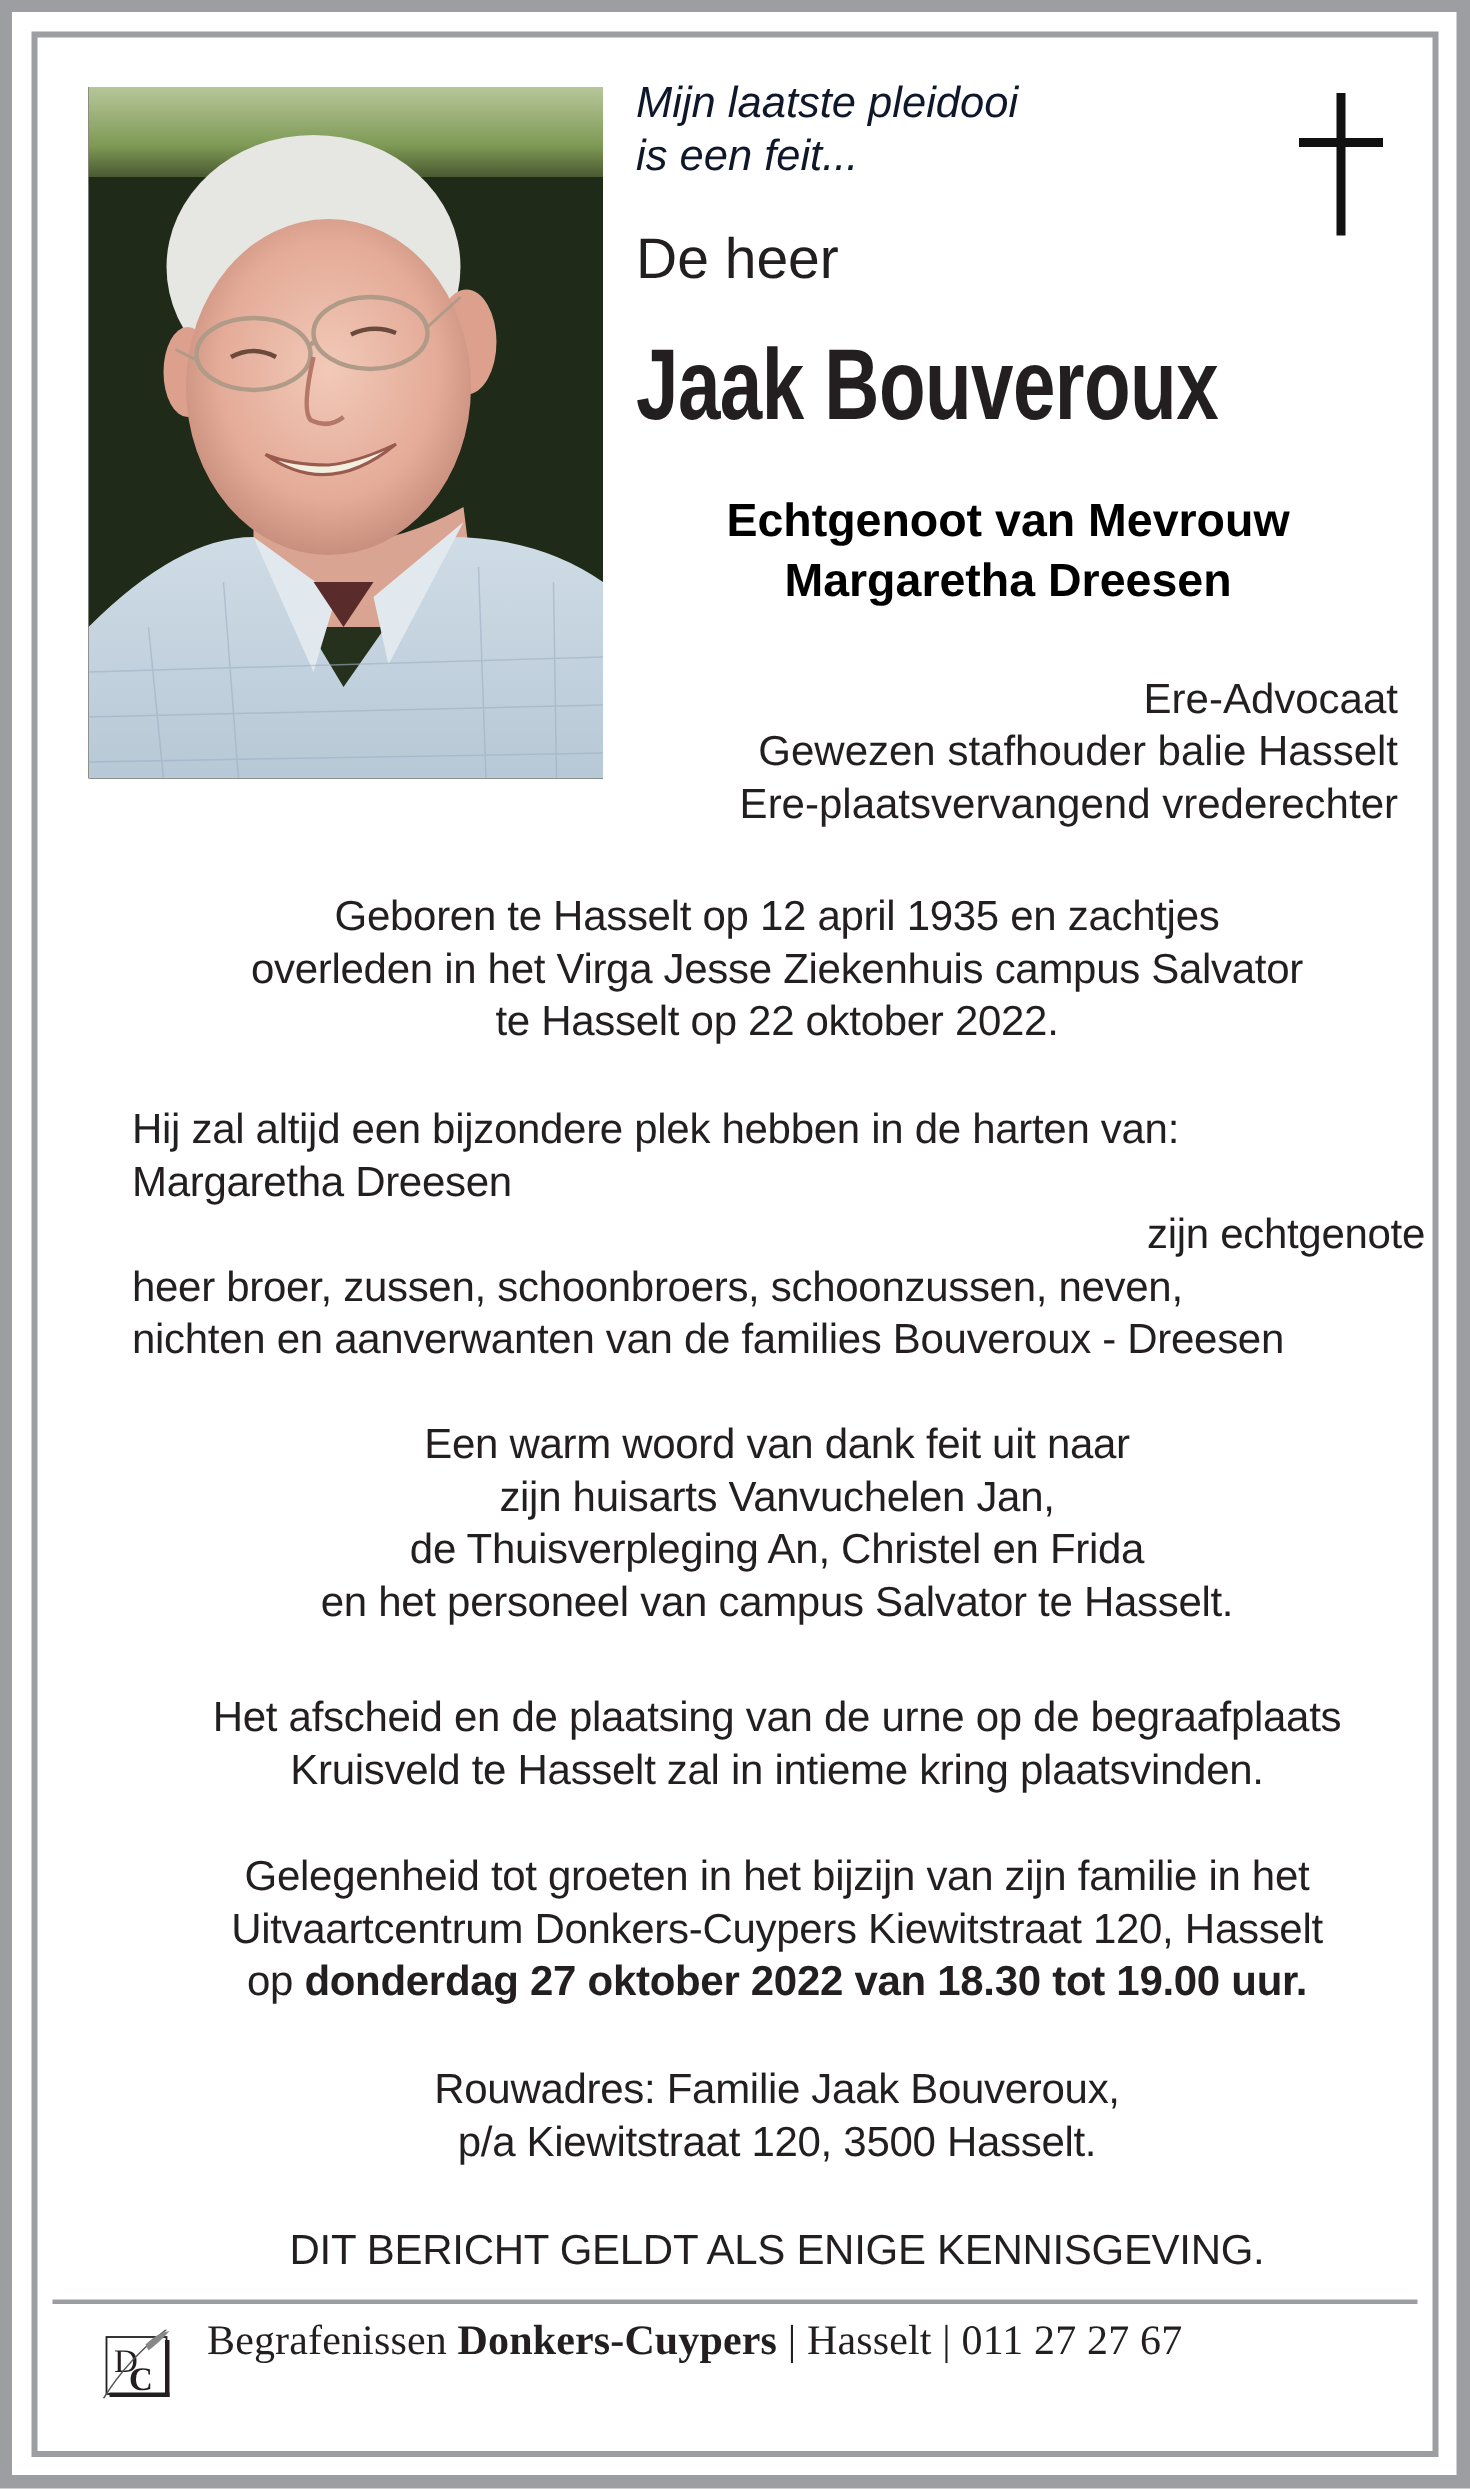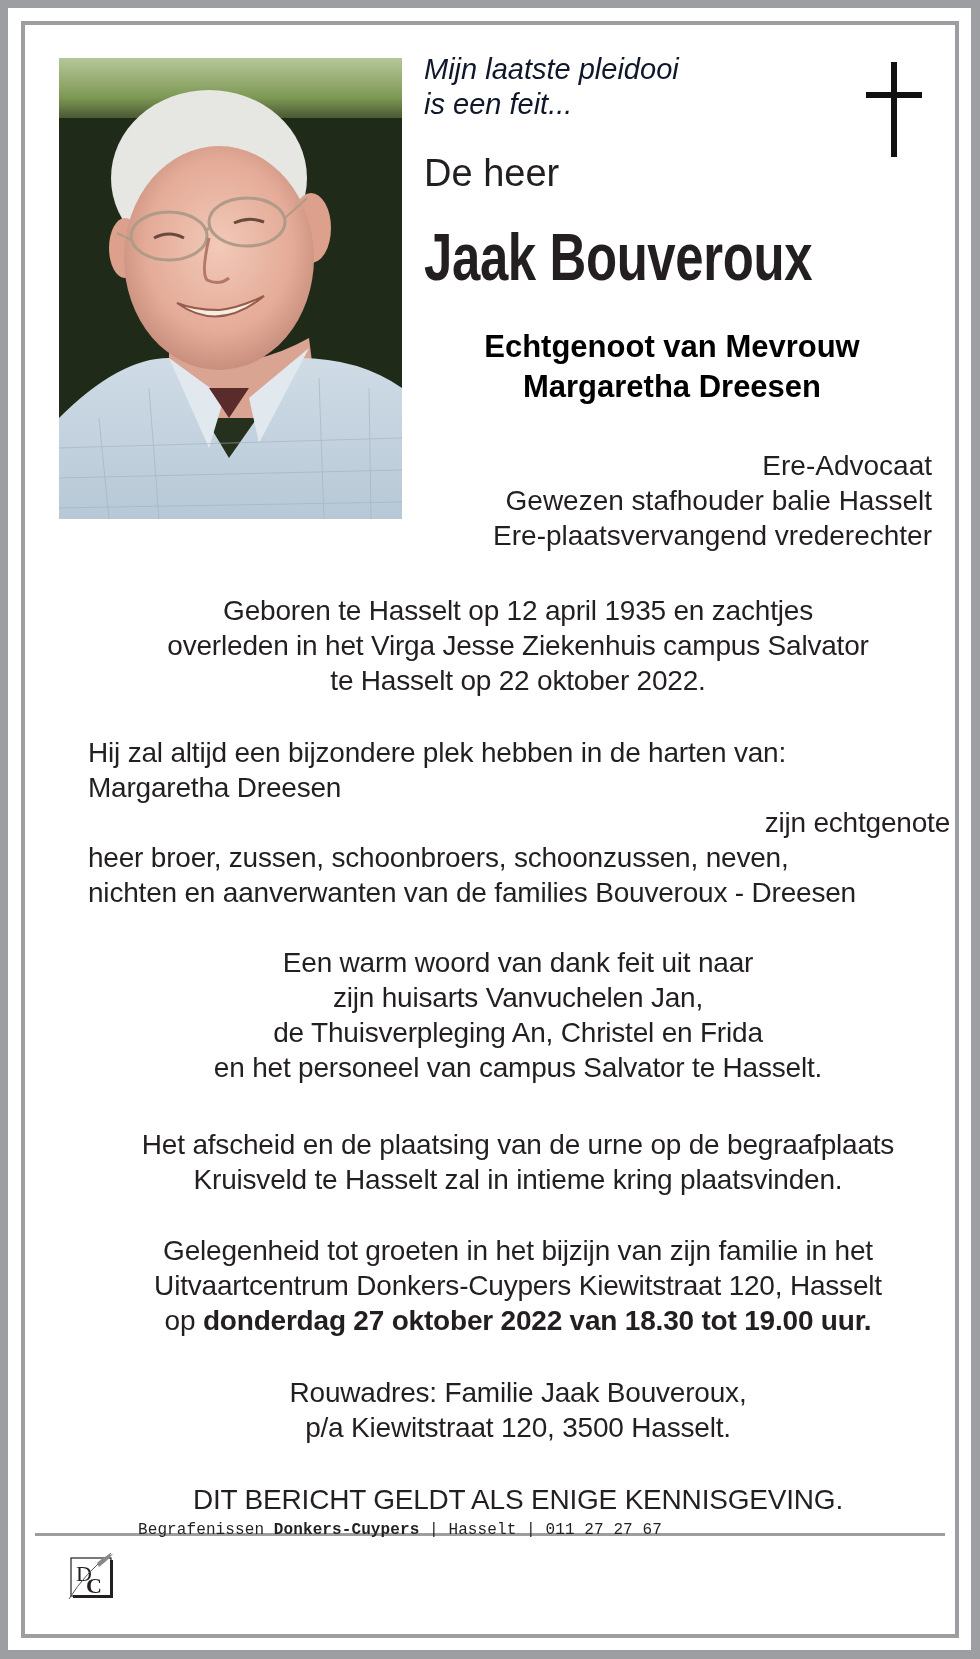--- a/index.html
+++ b/index.html
@@ -59,22 +59,22 @@
     .block .right { text-align: right; }
     .b { font-weight: bold; }
     .sep {
       position: absolute; left: 35px; top: 1533px; width: 910px; height: 3px;
       background: #9d9ea2;
     }
     .logo {
       position: absolute; left: 67px; top: 1553px; width: 48px; height: 46px;
     }
     .footer {
-      position: absolute; left: 138px; top: 1516px;
-      font-family: Liberation Mono, monospace; font-size: 16px; line-height: 28px;
+      position: absolute; left: 138px; top: 1547px;
+      font-family: Liberation Serif, serif; font-size: 28px; line-height: 28px;
       white-space: nowrap; letter-spacing: 0.1px;
     }
     .footer span { display: inline; }
     .footer .row { display: block; }
   </style>
 </head>
 <body>
 
 <div class="outer-white"></div>
 <div class="inner-frame"></div>

